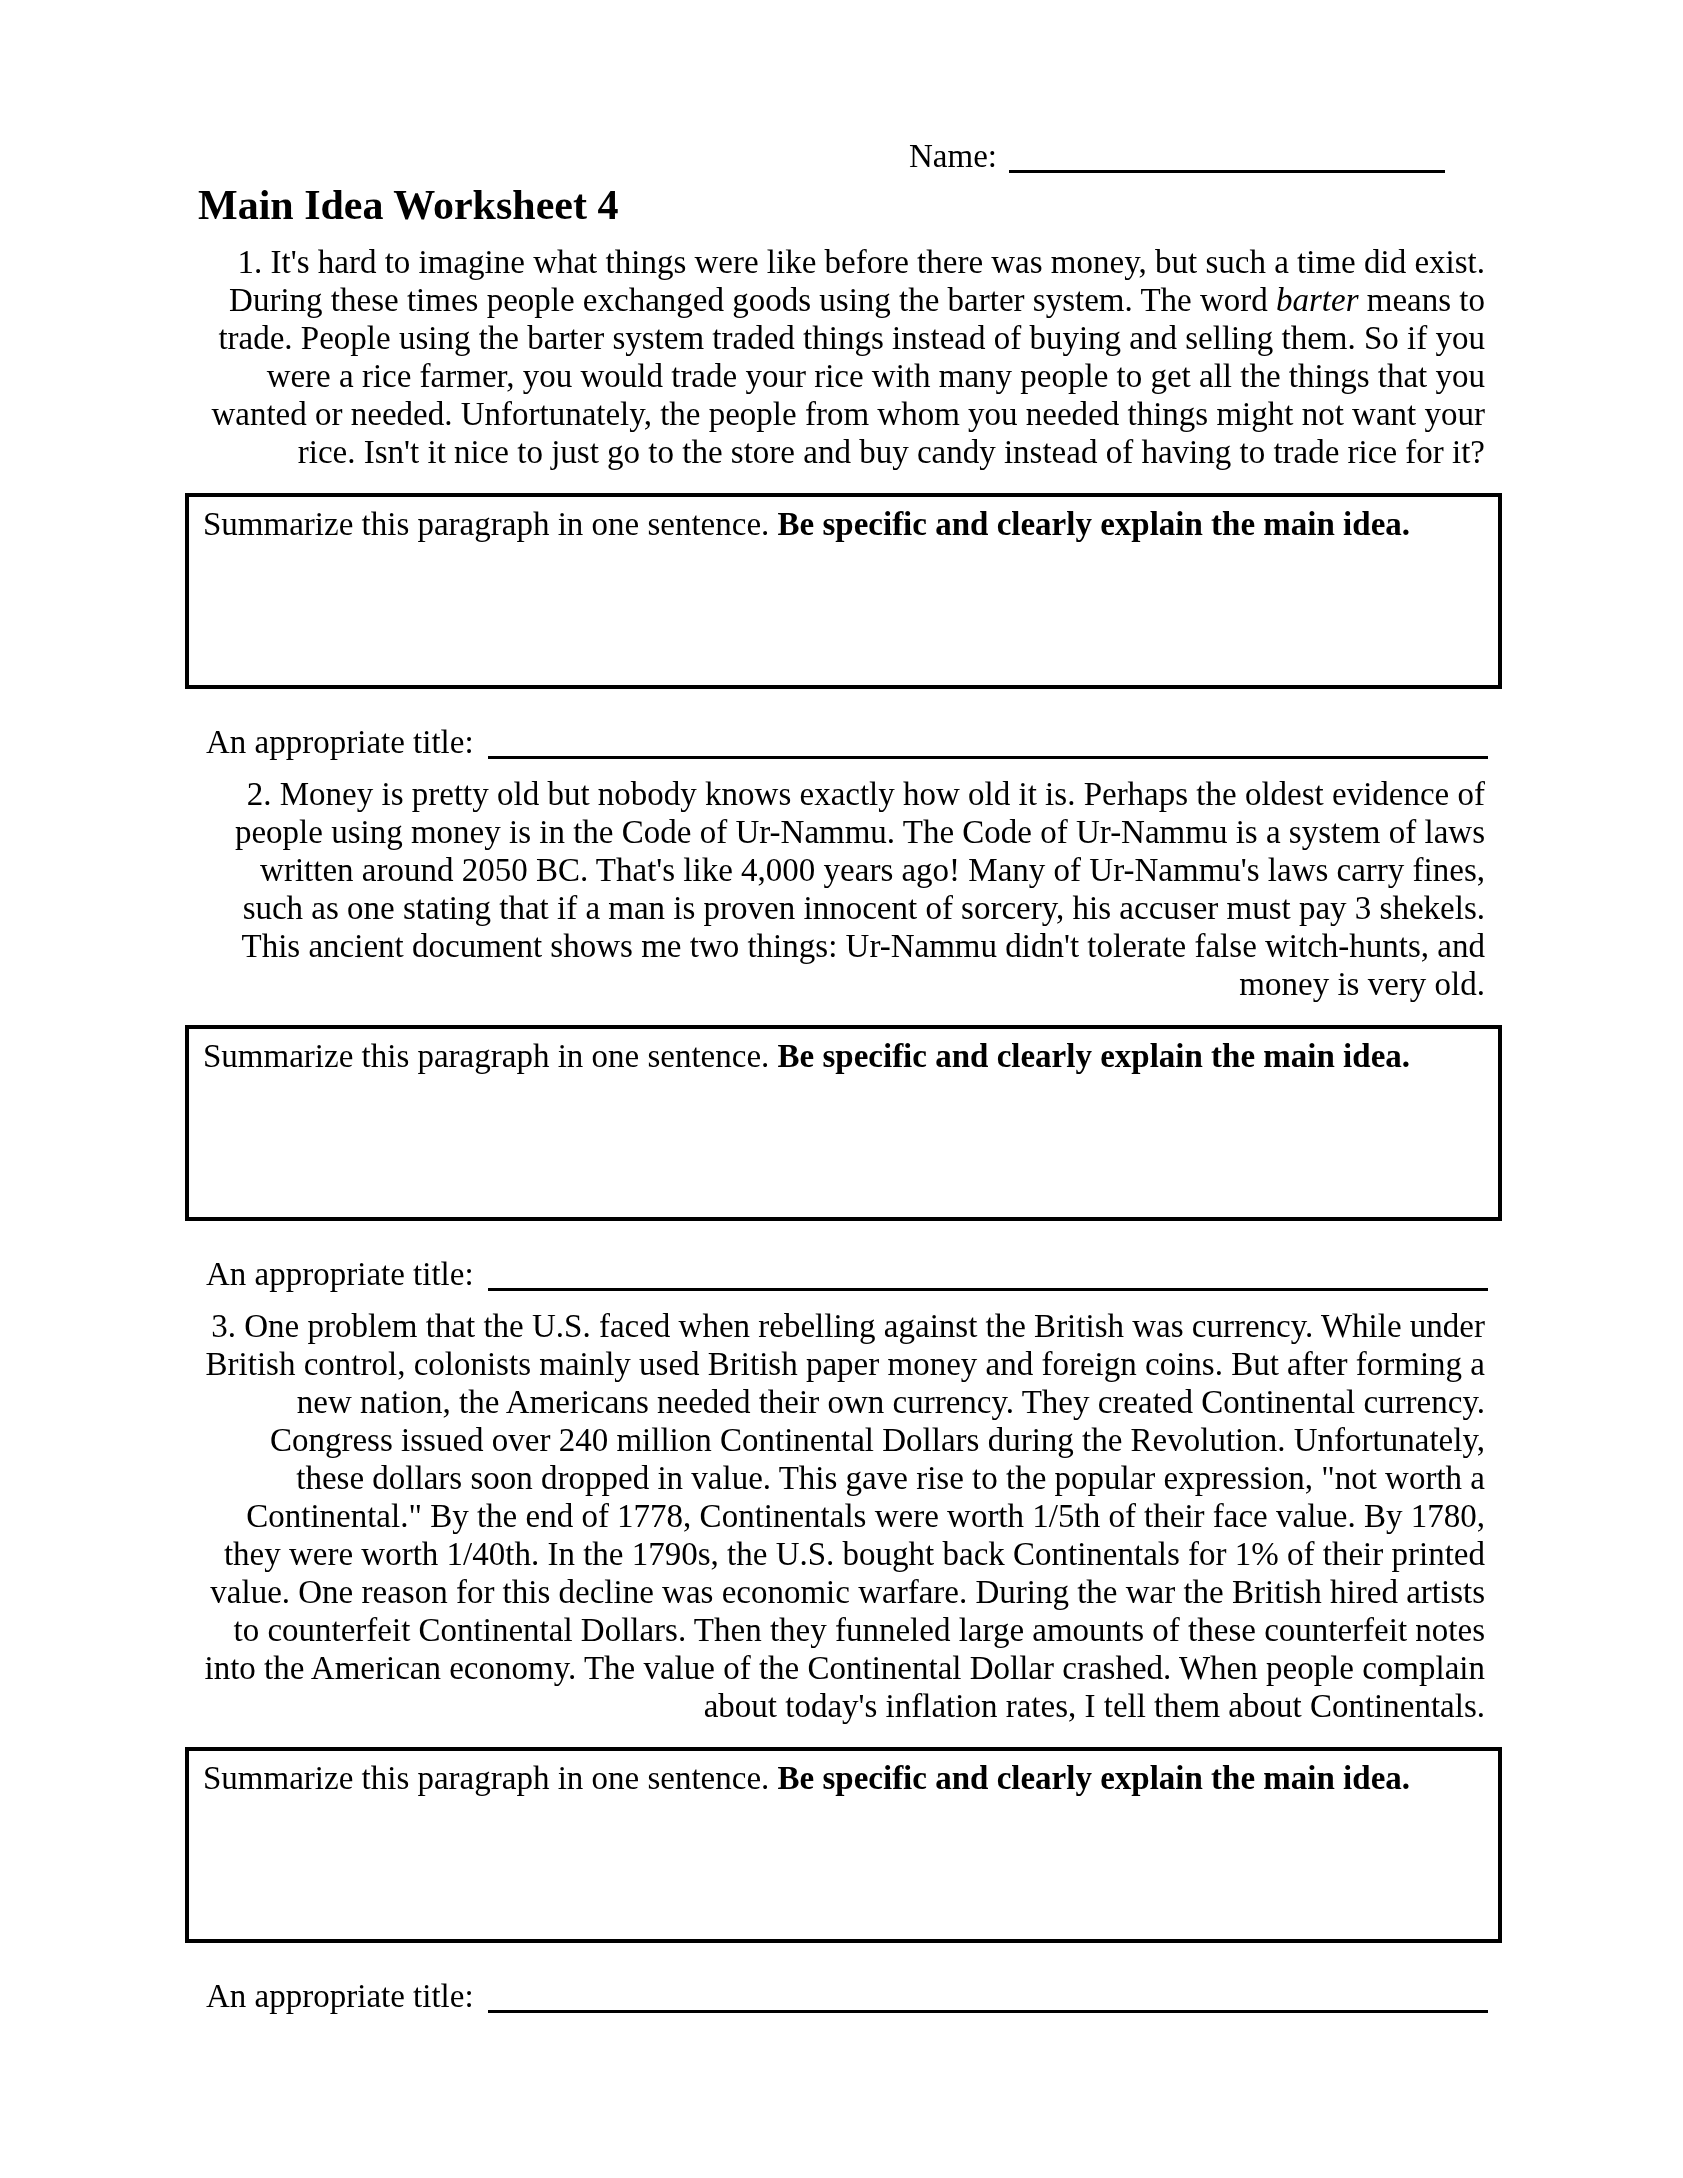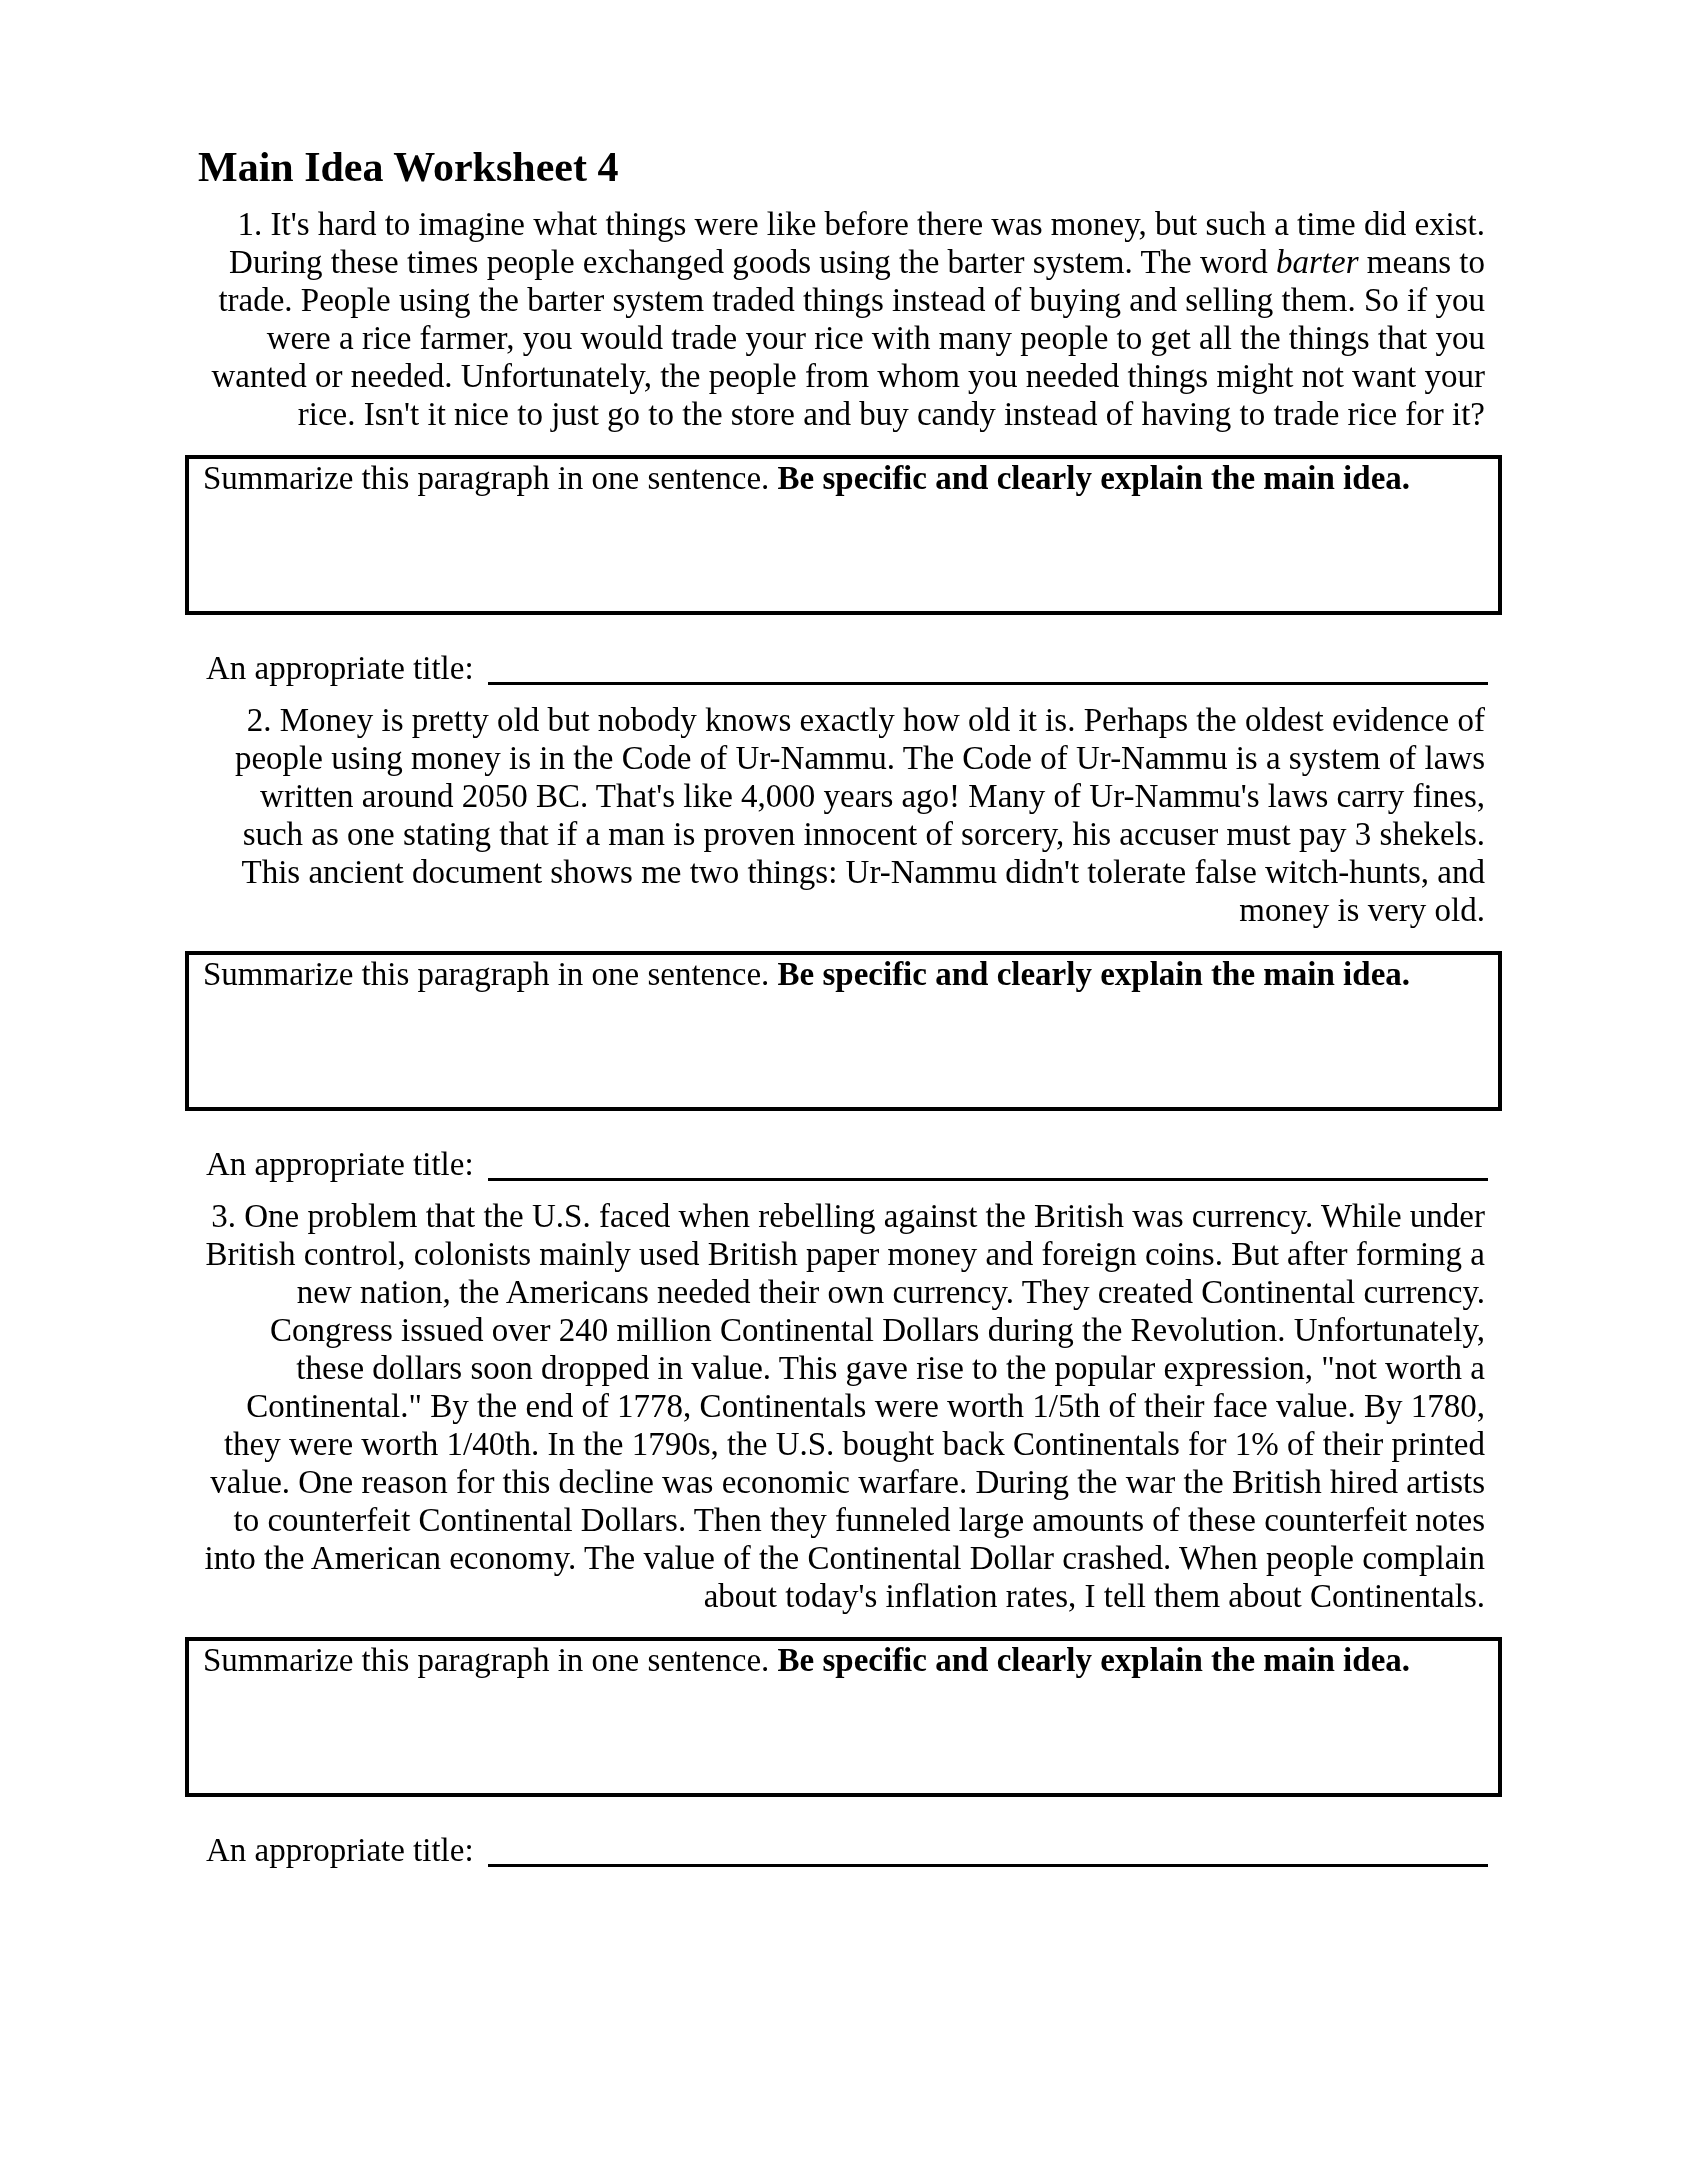--- a/index.html
+++ b/index.html
@@ -50,24 +50,24 @@
   }
   
   .passage {
     margin: 14px 0 0 0;
     text-align: right;
   }
   
   .summary-box {
     box-sizing: border-box;
     width: 1317px;
-    height: 160px;
+    height: 196px;
     margin: 22px 0 0 -13px;
     border: 4px solid #000000;
-    padding: 0 14px 0 14px;
+    padding: 8px 14px 0 14px;
   }
   .box-prompt {
     margin: 0;
   }
   
   .title-row {
     margin: 34px 0 0 8px;
     white-space: nowrap;
   }
   .title-blank {
@@ -75,20 +75,23 @@
     margin-left: 14px;
   }
   b { font-weight: bold; }
   i { font-style: italic; }
 </style>
 </head>
 <body>
 
 <div class="page">
 
+  <div class="name-row">
+    <span>Name:</span><span class="blank name-blank"></span>
+  </div>
 
   <h1 class="title">Main Idea Worksheet 4</h1>
 
 
   <div id="passages">
   <section class="passage-section">
     <p class="passage"><span>1. It's hard to imagine what things were like before there was money, but such a time did exist. During these times people exchanged goods using the barter system. The word </span><i>barter</i><span> means to trade. People using the barter system traded things instead of buying and selling them. So if you were a rice farmer, you would trade your rice with many people to get all the things that you wanted or needed. Unfortunately, the people from whom you needed things might not want your rice. Isn't it nice to just go to the store and buy candy instead of having to trade rice for it?</span></p>
     <div class="summary-box">
       <p class="box-prompt"><span>Summarize this paragraph in one sentence.</span> <b>Be specific and clearly explain the main idea.</b></p>
     </div>

